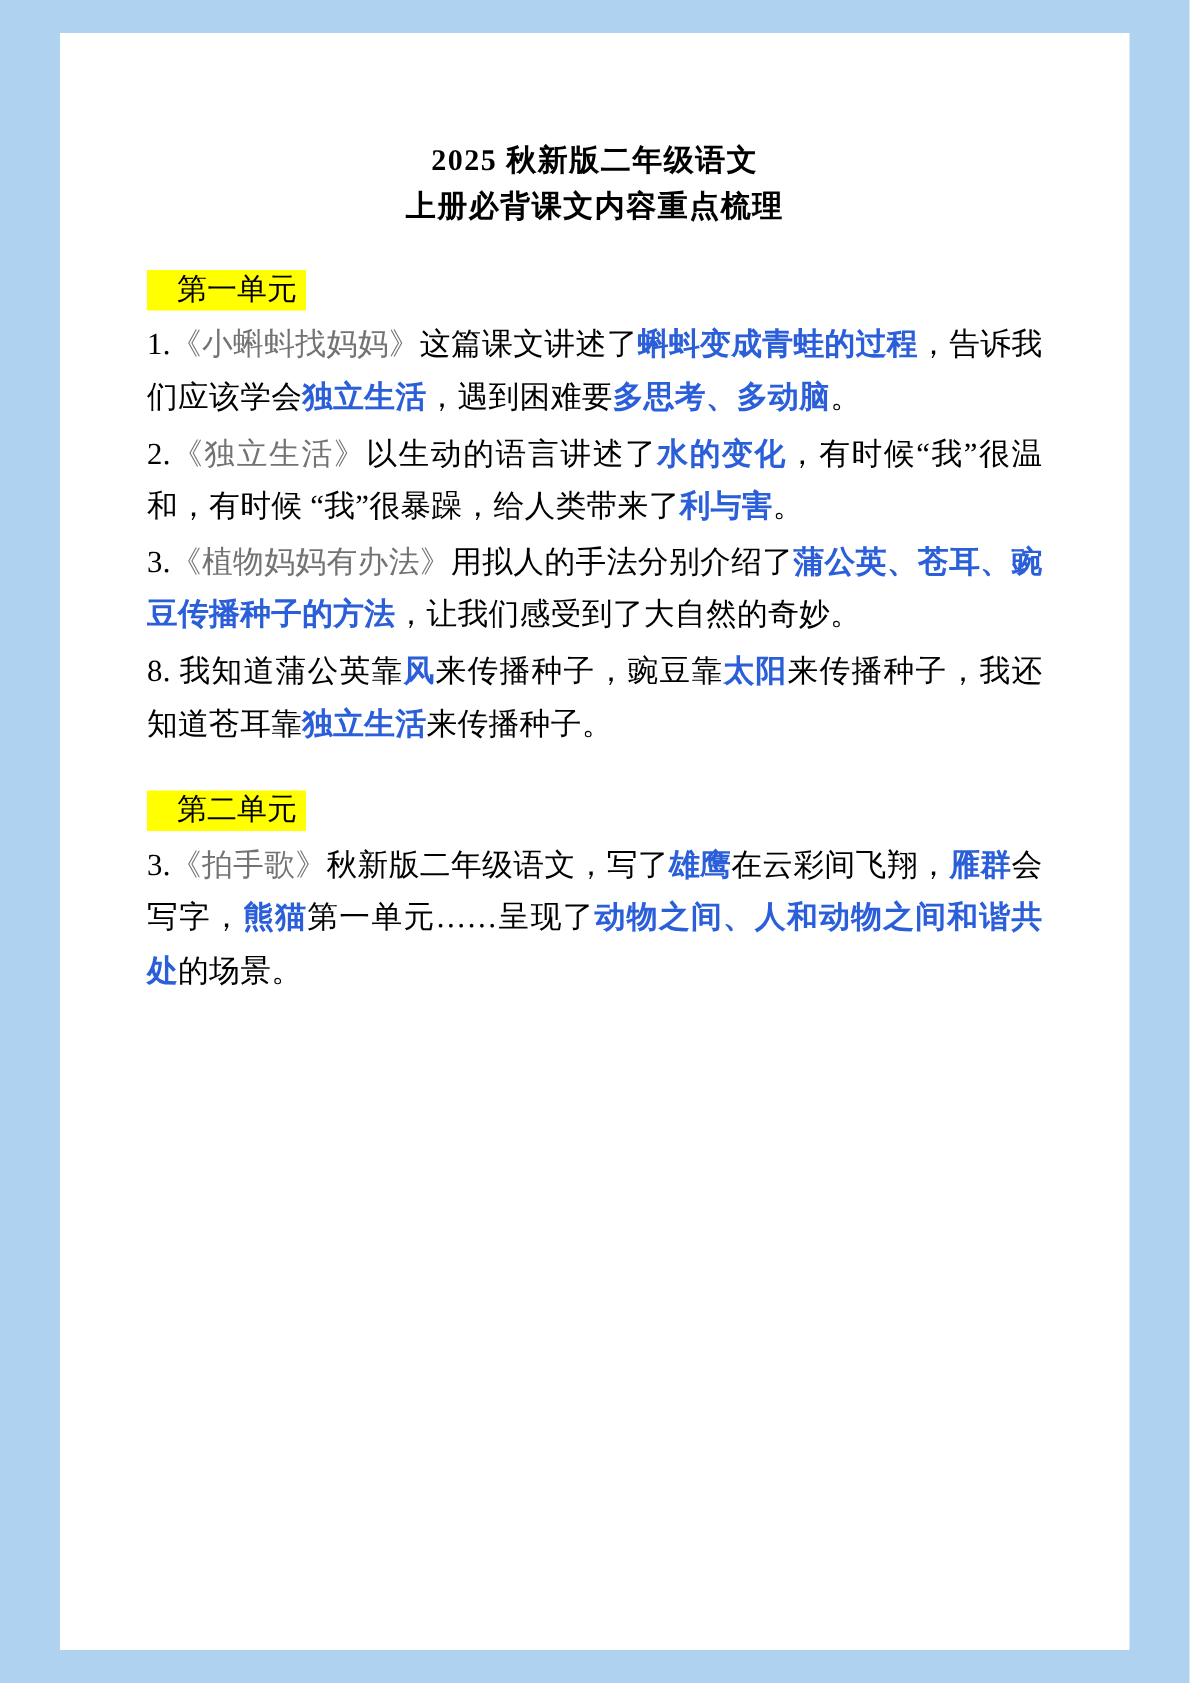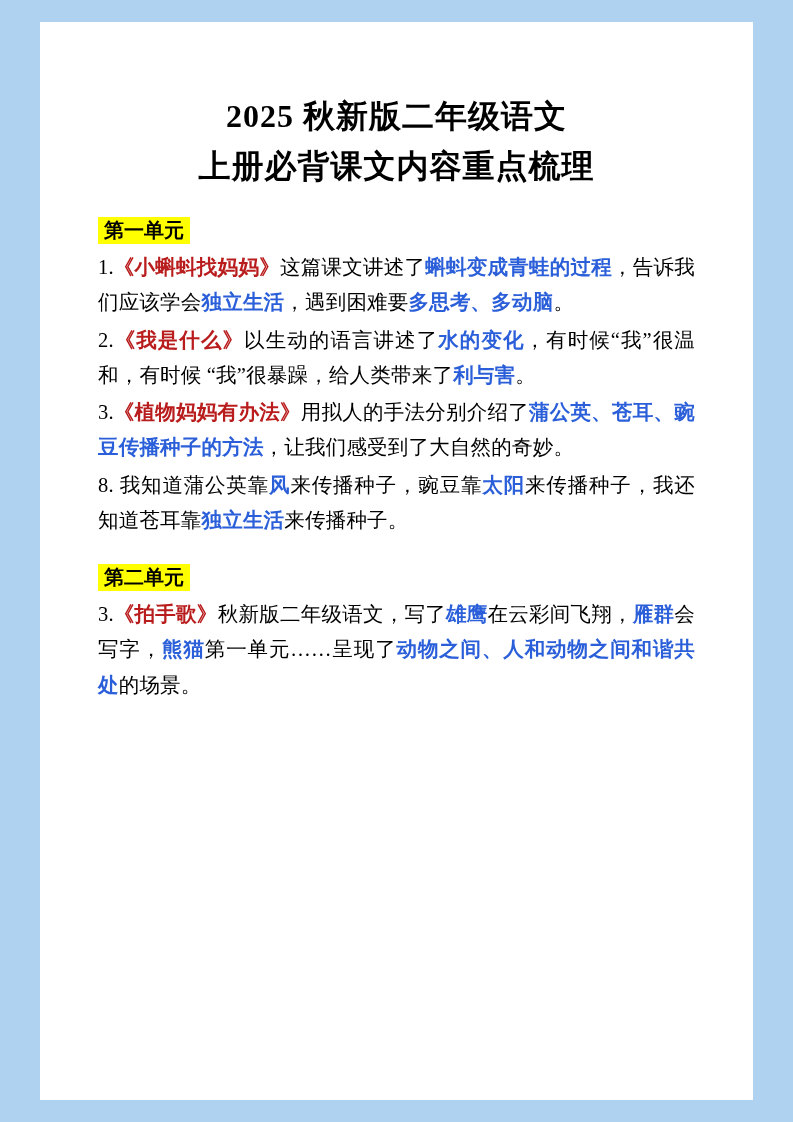--- a/index.html
+++ b/index.html
@@ -18,74 +18,74 @@
     left: 40px;
     top: 22px;
     width: 713px;
     height: 1078px;
     background: #ffffff;
     box-sizing: border-box;
     padding: 70px 58px 40px 58px;
   }
   .title {
     text-align: center;
-    font-size: 32px;
+    font-size: 20px;
     font-weight: bold;
     line-height: 1.55;
     color: #000000;
     letter-spacing: 1px;
   }
   .title-line {
     display: block;
   }
   .section {
     margin-top: 26px;
   }
   .unit-head {
     display: inline-block;
     background: #ffff00;
     color: #000000;
-    font-weight: bold;
+    font-weight: normal;
     font-size: 20px;
-    padding: 1px 6px 2px 6px;
+    padding: 1px 6px 2px 20px;
     line-height: 1.2;
     margin-bottom: 4px;
   }
   .para {
     font-size: 20.5px;
     line-height: 1.72;
     color: #000000;
     text-align: justify;
     margin: 2px 0 0 0;
     letter-spacing: 0.2px;
   }
   .hl-b {
     color: #2b5fd9;
     font-weight: bold;
     margin-top: 28px;
   }
   .blk-b {
-    font-weight: bold;
-    color: #b91c1c;
+    font-weight: normal;
+    color: #737373;
   }
 </style>
 </head>
 <body>
 
 <div class="page">
 
   <div class="title">
     <span class="title-line">2025 秋新版二年级语文</span>
     <span class="title-line">上册必背课文内容重点梳理</span>
   </div>
 
   <div class="section">
     <div class="unit-head">第一单元</div>
     <p class="para"><span>1.</span><span class="blk-b">《小蝌蚪找妈妈》</span><span>这篇课文讲述了</span><span class="hl-b">蝌蚪变成青蛙的过程</span><span>，告诉我们应该学会</span><span class="hl-b">独立生活</span><span>，遇到困难要</span><span class="hl-b">多思考、多动脑</span><span>。</span></p>
-    <p class="para"><span>2.</span><span class="blk-b">《我是什么》</span><span>以生动的语言讲述了</span><span class="hl-b">水的变化</span><span>，有时候“我”很温和，有时候  “我”很暴躁，给人类带来了</span><span class="hl-b">利与害</span><span>。</span></p>
+    <p class="para"><span>2.</span><span class="blk-b">《独立生活》</span><span>以生动的语言讲述了</span><span class="hl-b">水的变化</span><span>，有时候“我”很温和，有时候  “我”很暴躁，给人类带来了</span><span class="hl-b">利与害</span><span>。</span></p>
     <p class="para"><span>3.</span><span class="blk-b">《植物妈妈有办法》</span><span>用拟人的手法分别介绍了</span><span class="hl-b">蒲公英、苍耳、豌豆传播种子的方法</span><span>，让我们感受到了大自然的奇妙。</span></p>
     <p class="para"><span>8. 我知道蒲公英靠</span><span class="hl-b">风</span><span>来传播种子，豌豆靠</span><span class="hl-b">太阳</span><span>来传播种子，我还知道苍耳靠</span><span class="hl-b">独立生活</span><span>来传播种子。</span></p>
   </div>
 
   <div class="section">
     <div class="unit-head">第二单元</div>
     <p class="para"><span>3.</span><span class="blk-b">《拍手歌》</span><span>秋新版二年级语文，写了</span><span class="hl-b">雄鹰</span><span>在云彩间飞翔，</span><span class="hl-b">雁群</span><span>会写字，</span><span class="hl-b">熊猫</span><span>第一单元……呈现了</span><span class="hl-b">动物之间、人和动物之间和谐共处</span><span>的场景。</span></p>
   </div>
 
 </div>

